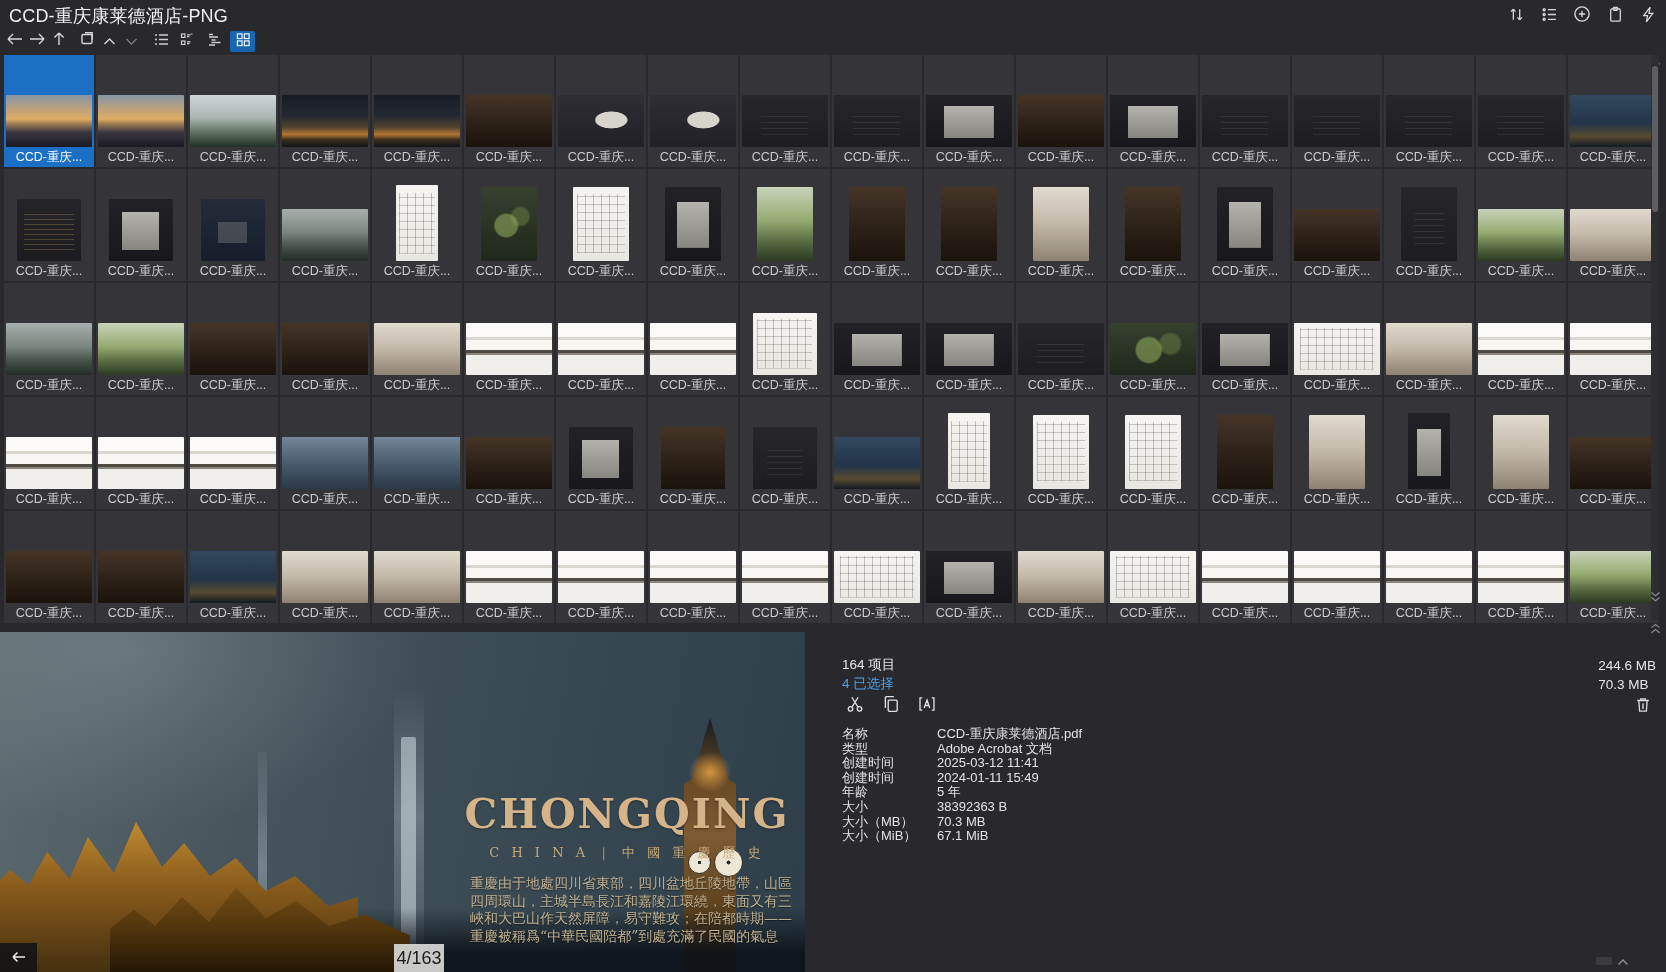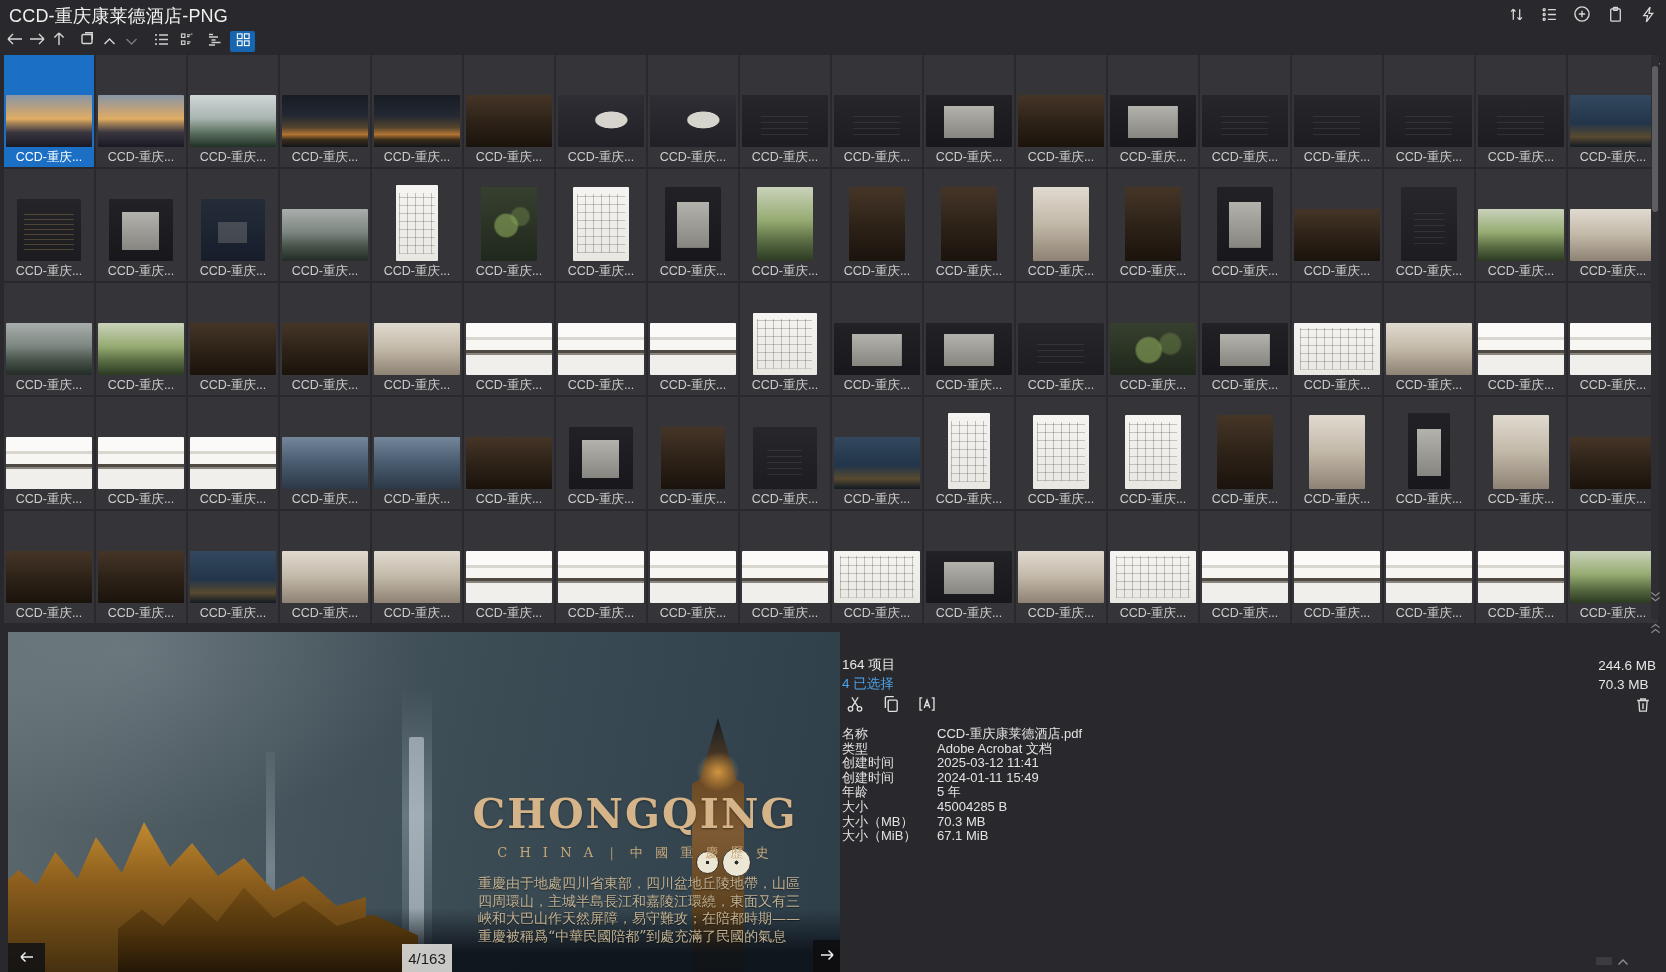--- a/index.html
+++ b/index.html
@@ -69,22 +69,22 @@
   .vtrack{position:absolute;top:55px;left:1651px;width:8px;height:565px;background:#2e2e32;border-radius:4px;}
   .vthumb{position:absolute;top:66px;left:1652px;width:6px;height:146px;background:#5d5d62;border-radius:3px;cursor:pointer;}
   .scroll-up{position:absolute;left:1650px;top:52px;}
   .chevrons{position:absolute;left:1650px;}
   .chevrons svg,.scroll-up svg{stroke:#8a8a8e;fill:none;stroke-width:1.3;}
 
   
   .bottom{position:absolute;top:632px;left:0;width:1666px;height:340px;}
 
   
-  .preview{position:absolute;left:8px;top:0;width:832px;height:340px;overflow:hidden;
-           background:linear-gradient(100deg,#5c696e 0%,#4a585f 25%,#3c4c55 55%,#2e3f4a 100%);}
+  .preview{position:absolute;left:0;top:0;width:769px;height:340px;overflow:hidden;
+           background:linear-gradient(100deg,#5c696e 0%,#4a585f 25%,#3c4c55 55%,#2e3f4a 100%);padding-left:36px;}
   .haze{position:absolute;left:0;top:0;width:420px;height:200px;
         background:radial-gradient(ellipse at 30% 10%,rgba(220,228,230,.18),transparent 70%);}
   .beam1{position:absolute;left:258px;top:120px;width:9px;height:210px;
          background:linear-gradient(180deg,rgba(205,220,228,.05),rgba(205,220,228,.35) 55%,rgba(205,220,228,.08));}
   .beam2{position:absolute;left:394px;top:55px;width:30px;height:285px;
          background:linear-gradient(180deg,rgba(210,225,235,0),rgba(210,225,235,.28) 45%,rgba(210,225,235,.06));}
   .beam2tower{position:absolute;left:401px;top:105px;width:15px;height:230px;background:rgba(222,232,238,.5);border-radius:2px 2px 0 0;}
   .skyline{position:absolute;left:0;bottom:0;width:100%;height:64px;
            background:linear-gradient(180deg,rgba(12,17,24,0),rgba(12,17,24,.9) 70%);}
   .pagoda1{position:absolute;left:-12px;bottom:0;width:370px;height:150px;
@@ -109,21 +109,21 @@
           font-size:13px;letter-spacing:4px;color:#c9a878;}
   .pv-para{position:absolute;left:470px;top:243px;width:330px;
            font-family:"DejaVu Serif","Liberation Serif",serif;
            font-size:14px;line-height:17.5px;color:#c2b191;white-space:pre-line;text-shadow:0 1px 1px rgba(0,0,0,.5);}
   .pv-prev{position:absolute;left:0;top:311px;width:37px;height:29px;background:rgba(18,18,20,.88);
            display:flex;align-items:center;justify-content:center;cursor:pointer;}
   .pv-next{position:absolute;left:805px;top:308px;width:27px;height:32px;background:rgba(14,14,16,.92);
            display:flex;align-items:center;justify-content:center;cursor:pointer;}
   .pv-prev svg,.pv-next svg{stroke:#eee;fill:none;stroke-width:1.5;}
   .pv-page{position:absolute;left:394px;top:312px;width:50px;height:28px;background:rgba(216,216,214,.92);
-           color:#1b1b1b;font-size:15px;display:flex;align-items:center;justify-content:center;}
+           color:#1b1b1b;font-size:18px;display:flex;align-items:center;justify-content:center;}
 
   
   .panel{position:absolute;left:842px;top:0;width:824px;height:340px;font-size:13.5px;}
   .items-count{position:absolute;left:0;top:24px;color:#e6e6e6;text-align:center;}
   .sel-count{position:absolute;left:0;top:43px;cursor:pointer;}
   .sizes{position:absolute;right:10px;top:24px;text-align:left;color:#e6e6e6;line-height:19px;}
   .actions{position:absolute;left:0;top:60px;display:flex;gap:10px;}
   .act-btn{width:26px;height:26px;border-radius:3px;display:flex;align-items:center;justify-content:center;cursor:pointer;}
   .act-btn svg{stroke:#e0e0e0;fill:none;stroke-width:1.2;}
   .trash{position:absolute;right:11px;top:62px;width:24px;height:24px;display:flex;align-items:center;justify-content:center;cursor:pointer;}
@@ -689,21 +689,21 @@
           <div class="d-value">CCD-重庆康莱德酒店.pdf</div>
           <div class="d-label">类型</div>
           <div class="d-value">Adobe Acrobat 文档</div>
           <div class="d-label">创建时间</div>
           <div class="d-value">2025-03-12  11:41</div>
           <div class="d-label">创建时间</div>
           <div class="d-value">2024-01-11  15:49</div>
           <div class="d-label">年龄</div>
           <div class="d-value">5 年</div>
           <div class="d-label">大小</div>
-          <div class="d-value">45004285 B</div>
+          <div class="d-value">38392363 B</div>
           <div class="d-label">大小（MB）</div>
           <div class="d-value">70.3 MB</div>
           <div class="d-label">大小（MiB）</div>
           <div class="d-value">67.1 MiB</div>
         </div>
     </div>
   </div>
 
   <div class="mini-status">
     <div class="mini-blob"></div>

